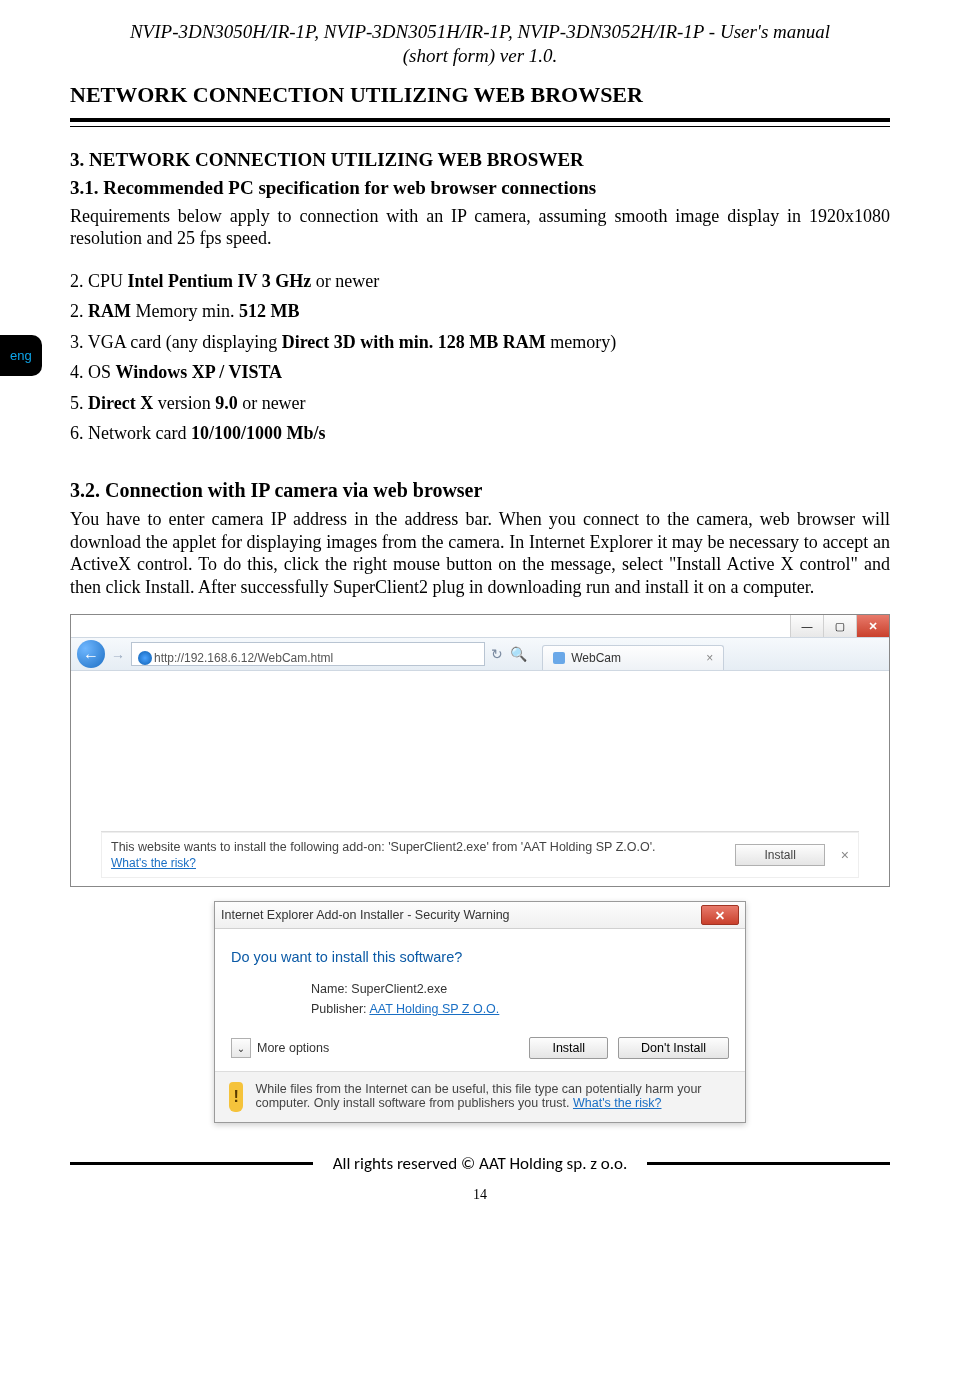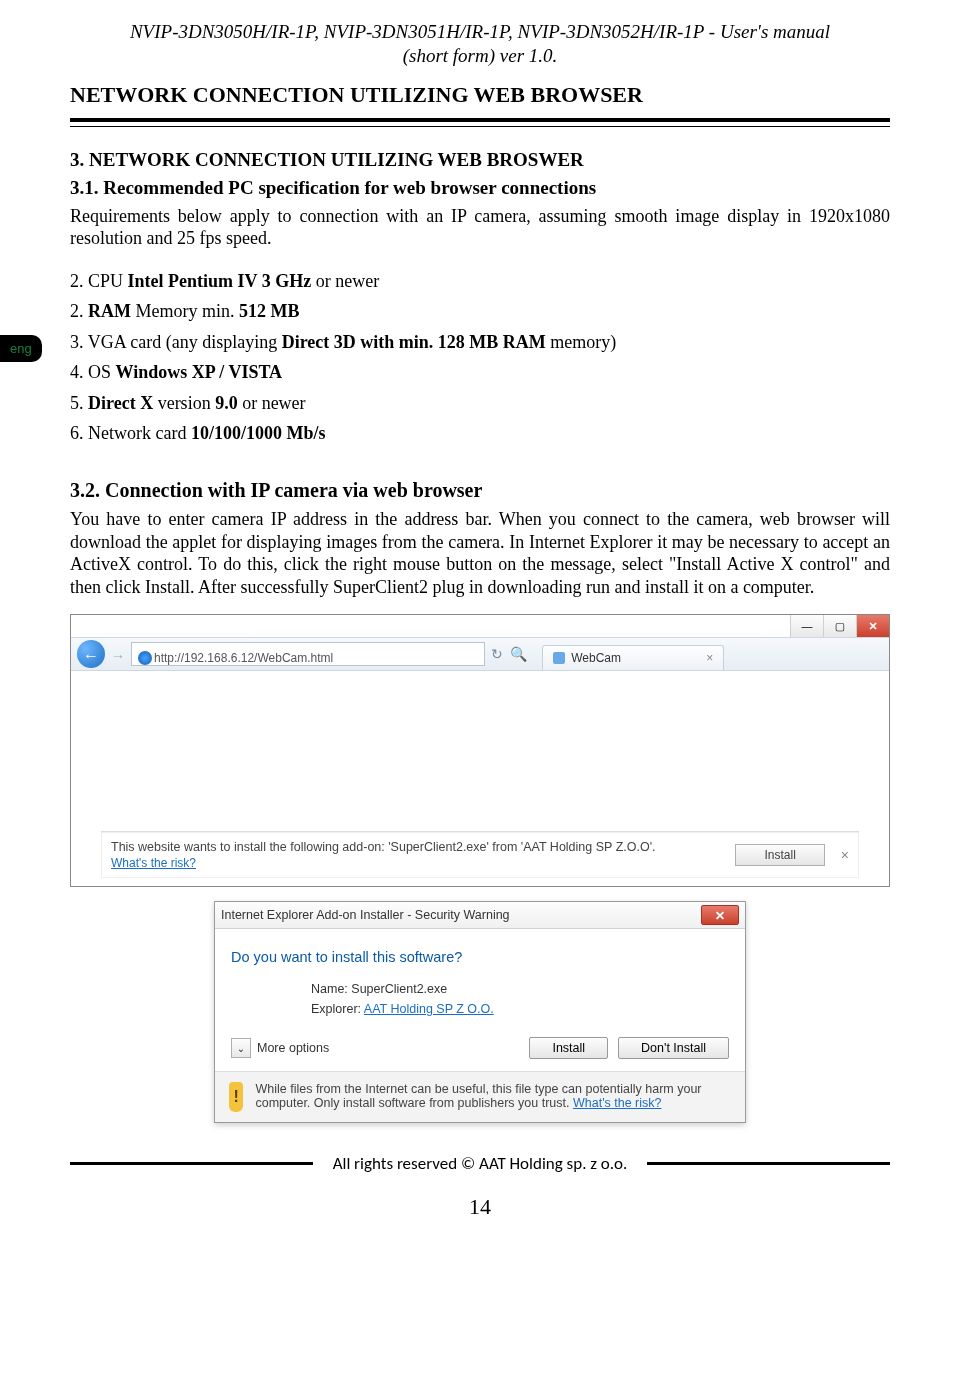--- a/index.html
+++ b/index.html
@@ -54,24 +54,24 @@
   .req-list {
     font-size: 18px;
     line-height: 1.7;
     margin: 14px 0 8px 0;
   }
   .lang-tab {
     position: absolute;
     left: 0;
     top: 335px;
     background: #000;
-    color: #15803d;
+    color: #0ea5e9;
     font-family: Arial, sans-serif;
     font-size: 13px;
-    padding: 6px 10px;
+    padding: 13px 10px;
     border-top-right-radius: 10px;
     border-bottom-right-radius: 10px;
   }
   
   .browser {
     border: 1px solid #888;
     width: 100%;
     margin: 10px 0 14px 0;
     font-family: "Segoe UI", Arial, sans-serif;
     font-size: 12px;
@@ -237,21 +237,21 @@
   .warn .risk2 { color:#1a6fc4; text-decoration: underline; }
 
   .footer-line {
     display:flex; align-items:center; margin-top: 10px;
   }
   .footer-line .bar { flex:1; height:3px; background:#000; }
   .footer-text {
     font-family: Calibri, Arial, sans-serif;
     font-size: 17px; padding: 0 20px; text-align:center;
   }
-  .page-num { text-align:center; font-size:22px; margin-top:20px; }
+  .page-num { text-align:center; font-size:14px; margin-top:13px; }
 </style>
 </head>
 <body>
 
 <div class="page">
   <div class="lang-tab">eng</div>
 
   <div class="top-title">
     <span>NVIP-3DN3050H/IR-1P, NVIP-3DN3051H/IR-1P, NVIP-3DN3052H/IR-1P - User's manual</span><br>
     <span>(short form) ver 1.0.</span>
@@ -322,21 +322,21 @@
   <div class="dialog-wrap">
     <div class="dialog">
       <div class="titlebar">
         <span>Internet Explorer Add-on Installer - Security Warning</span>
         <div class="dlg-close">✕</div>
       </div>
       <div class="body">
         <div class="q">Do you want to install this software?</div>
         <div class="meta">
           <div><span>Name:</span> <span>SuperClient2.exe</span></div>
-          <div><span>Explorer:</span> <span class="pub-link">AAT Holding SP Z O.O.</span></div>
+          <div><span>Publisher:</span> <span class="pub-link">AAT Holding SP Z O.O.</span></div>
         </div>
         <div class="row2">
           <div class="more-opt">
             <span class="chev">⌄</span>
             <span>More options</span>
           </div>
           <div class="dlg-btns">
             <div class="dlg-btn">Install</div>
             <div class="dlg-btn">Don't Install</div>
           </div>

